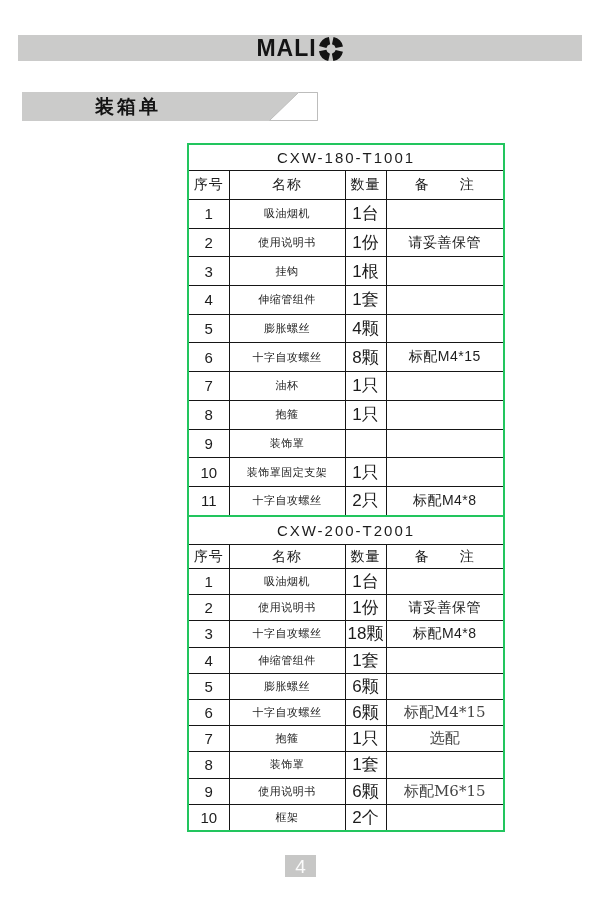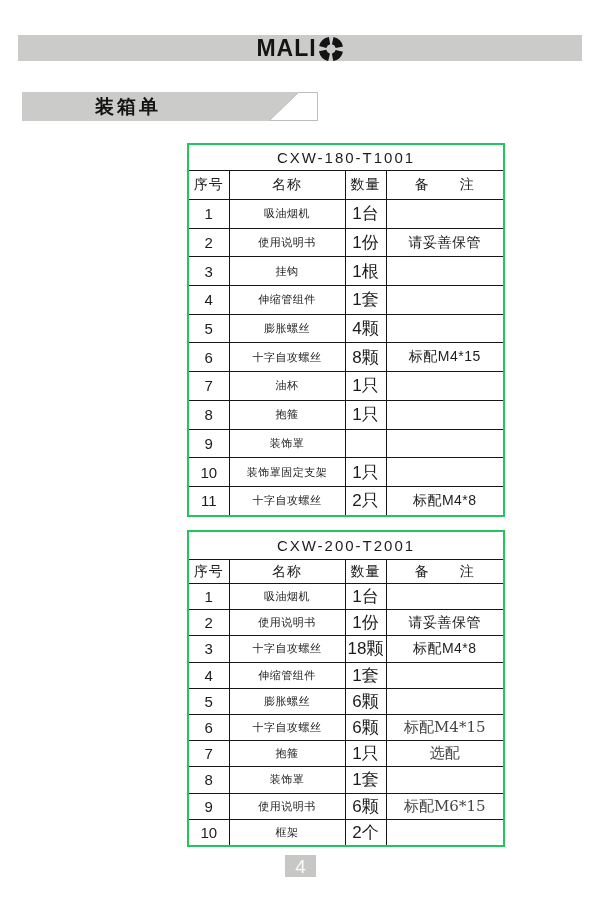--- a/index.html
+++ b/index.html
@@ -27,21 +27,21 @@
     font-size:19px;font-weight:bold;letter-spacing:3px;color:#141414;white-space:nowrap;
   }
   .tab-cut{position:absolute;right:0;top:0;display:block;}
   
   table.packing-table{
     position:absolute;left:146px;width:316px;border-collapse:collapse;table-layout:fixed;
     border:2px solid #22c55e;
     margin-left:41px;
   }
   .table-0{top:143px;}
-  .table-1{top:530px;padding-left:8px;}
+  .table-1{top:515px;padding-left:8px;}
   .packing-table th,.packing-table td{
     border:1.5px solid #161616;padding:0;text-align:center;vertical-align:middle;
     white-space:nowrap;overflow:hidden;color:#1c1c1c;
   }
   .title-row th{font-size:15px;font-weight:normal;letter-spacing:2px;height:25px;}
   .table-1 .title-row th{height:27px;}
   .header-row th{font-size:14px;font-weight:normal;height:28px;letter-spacing:1px;}
   .table-1 .header-row th{height:23px;}
   .table-0 tbody td{height:27.7px;}
   .table-1 tbody td{height:25.2px;}

